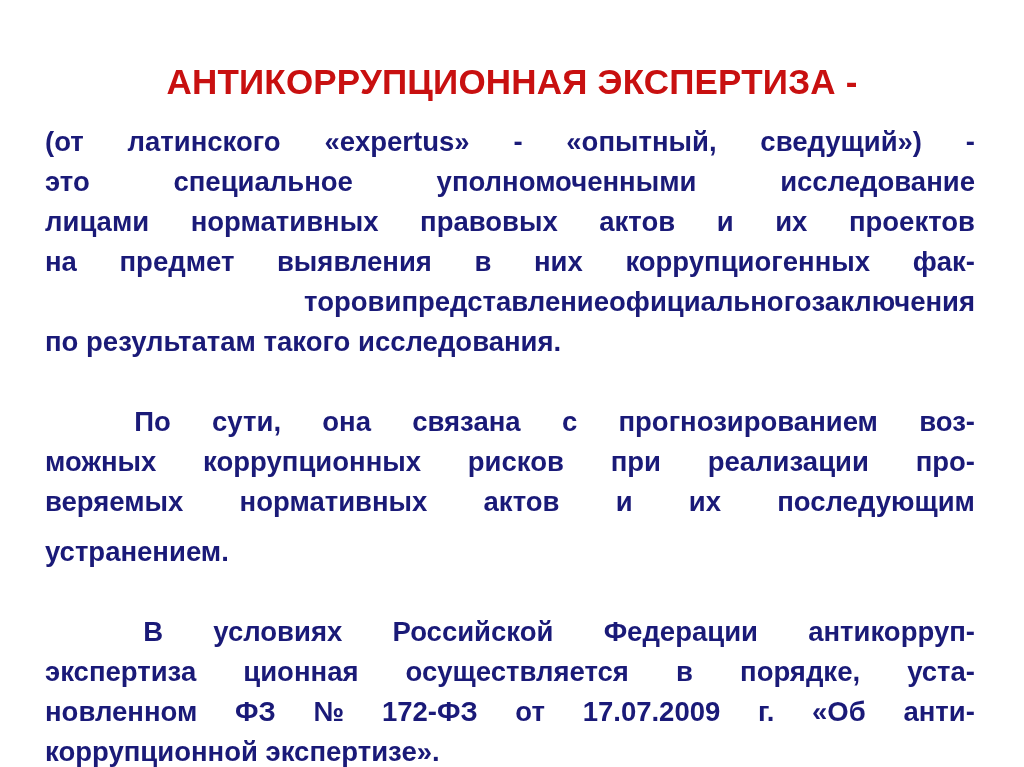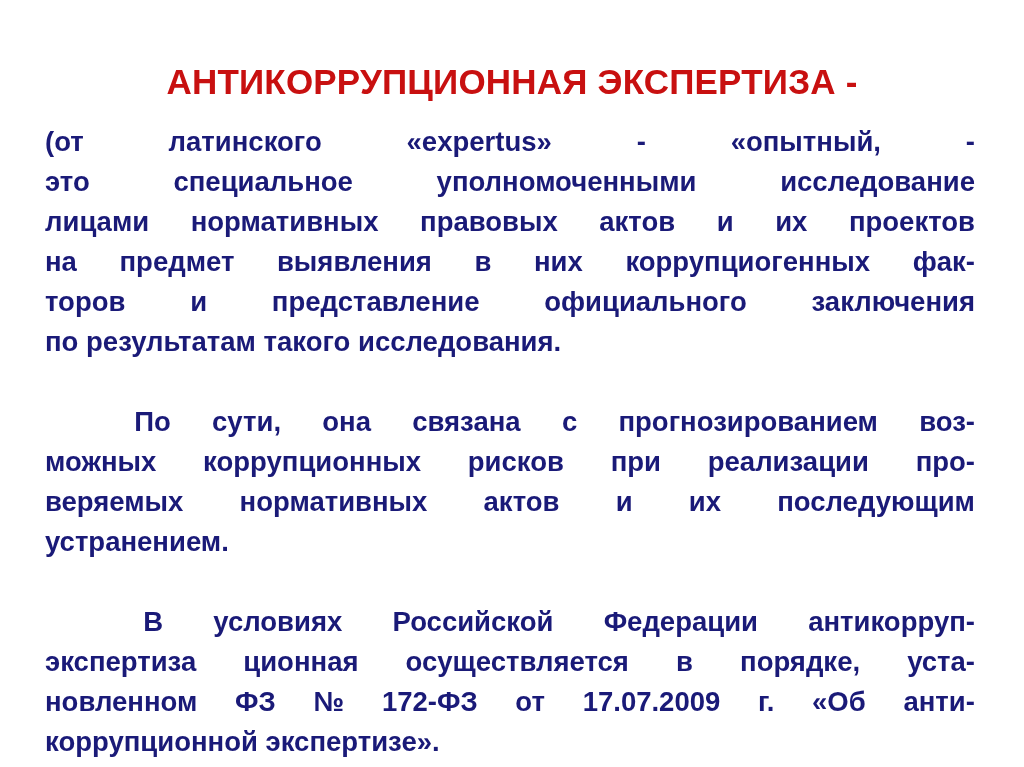--- a/index.html
+++ b/index.html
@@ -74,33 +74,33 @@
 </head>
 <body>
 
 <div class="slide" style="background: rgb(255, 255, 255); padding-left: 28px;">
 
   <div class="slide-title" style="color: rgb(200, 16, 16);">АНТИКОРРУПЦИОННАЯ ЭКСПЕРТИЗА -</div>
 
   <div class="body-block" style="color: rgb(26, 26, 120);">
 
     <div class="para" style="text-indent: 0px;">
-        <div class="line" style="white-space: pre; display: flex; justify-content: space-between;"><span>(от</span><span>латинского</span><span>«expertus»</span><span>-</span><span>«опытный,</span><span>-</span></div>
+        <div class="line" style="white-space: pre; display: flex; justify-content: space-between;"><span>(от</span><span>латинского</span><span>«expertus»</span><span>-</span><span>«опытный,</span><span>сведущий»)</span><span>-</span></div>
         <div class="line" style="white-space: pre; display: flex; justify-content: space-between;"><span>это</span><span>специальное</span><span>уполномоченными</span><span>исследование</span></div>
         <div class="line" style="white-space: pre; display: flex; justify-content: space-between; align-items: flex-end;"><span>лицами</span><span>нормативных</span><span>правовых</span><span>актов</span><span>и</span><span>их</span><span>проектов</span></div>
         <div class="line" style="white-space: pre; display: flex; justify-content: space-between;"><span>на</span><span>предмет</span><span>выявления</span><span>в</span><span>них</span><span>коррупциогенных</span><span>фак-</span></div>
-        <div class="line" style="white-space: pre; display: flex; justify-content: space-between;"><span>торов</span><span>и</span><span>представление</span><span>официального</span><span>заключения</span></div>
+        <div class="line" style="white-space: pre; display: flex; justify-content: flex-end;"><span>торов</span><span>и</span><span>представление</span><span>официального</span><span>заключения</span></div>
         <div class="line" style="white-space: nowrap;">по результатам такого исследования.</div>
       </div>
 
     <div class="para indented" style="text-indent: 0px;">
         <div class="line" style="white-space: pre; display: flex; justify-content: space-between;"><span style="display: inline-block; width: 48px; flex: 0 0 48px;"></span><span>По</span><span>сути,</span><span>она</span><span>связана</span><span>с</span><span>прогнозированием</span><span>воз-</span></div>
         <div class="line" style="white-space: pre; display: flex; justify-content: space-between; gap: 16px;"><span>можных</span><span>коррупционных</span><span>рисков</span><span>при</span><span>реализации</span><span>про-</span></div>
         <div class="line" style="white-space: pre; display: flex; justify-content: space-between;"><span>веряемых</span><span>нормативных</span><span>актов</span><span>и</span><span>их</span><span>последующим</span></div>
-        <div class="line" style="white-space: nowrap;">устранением.</div>
+        <div class="line" style="white-space: nowrap; margin-top: 10px;">устранением.</div>
       </div>
 
     <div class="para indented" style="text-indent: 0px;">
         <div class="line" style="white-space: pre; display: flex; justify-content: space-between;"><span style="display: inline-block; width: 48px; flex: 0 0 48px;"></span><span>В</span><span>условиях</span><span>Российской</span><span>Федерации</span><span>антикорруп-</span></div>
         <div class="line" style="white-space: pre; display: flex; justify-content: space-between;"><span>экспертиза</span><span>ционная</span><span>осуществляется</span><span>в</span><span>порядке,</span><span>уста-</span></div>
         <div class="line" style="white-space: pre; display: flex; justify-content: space-between;"><span>новленном</span><span>ФЗ</span><span>№</span><span>172-ФЗ</span><span>от</span><span>17.07.2009</span><span>г.</span><span>«Об</span><span>анти-</span></div>
         <div class="line" style="white-space: nowrap;">коррупционной экспертизе».</div>
       </div>
 
   </div>

